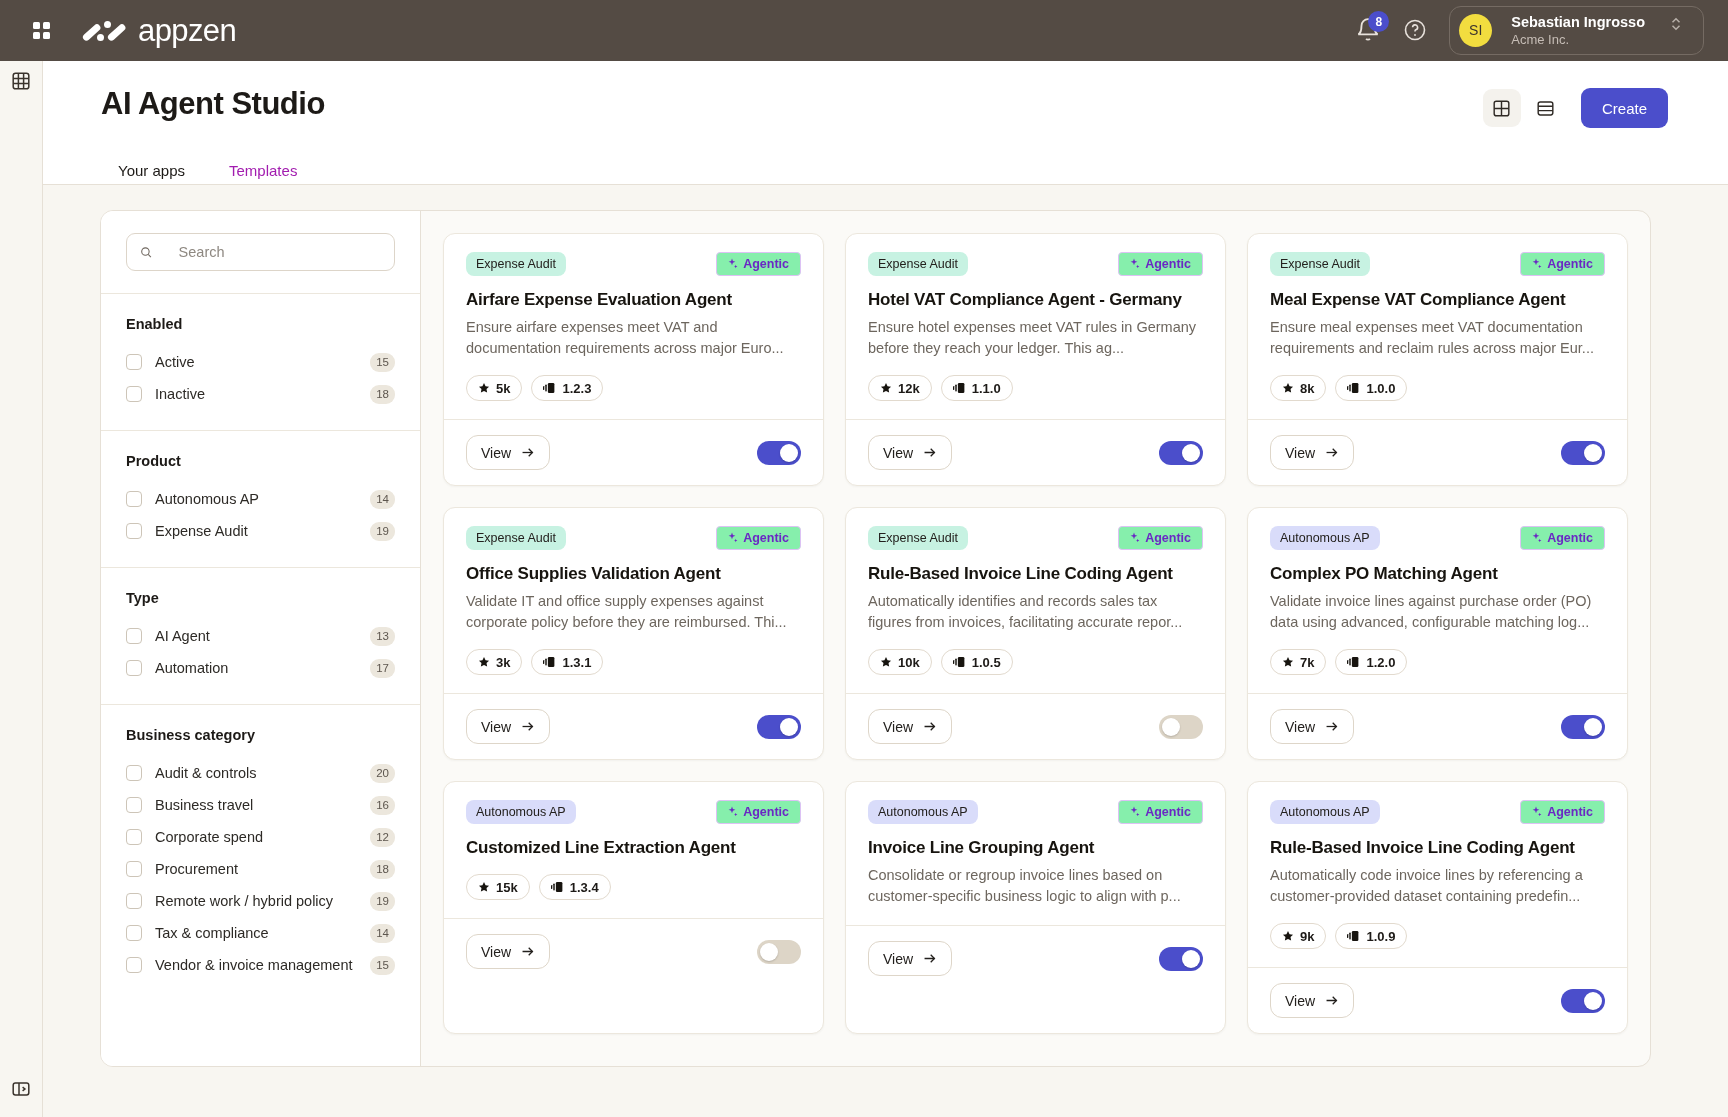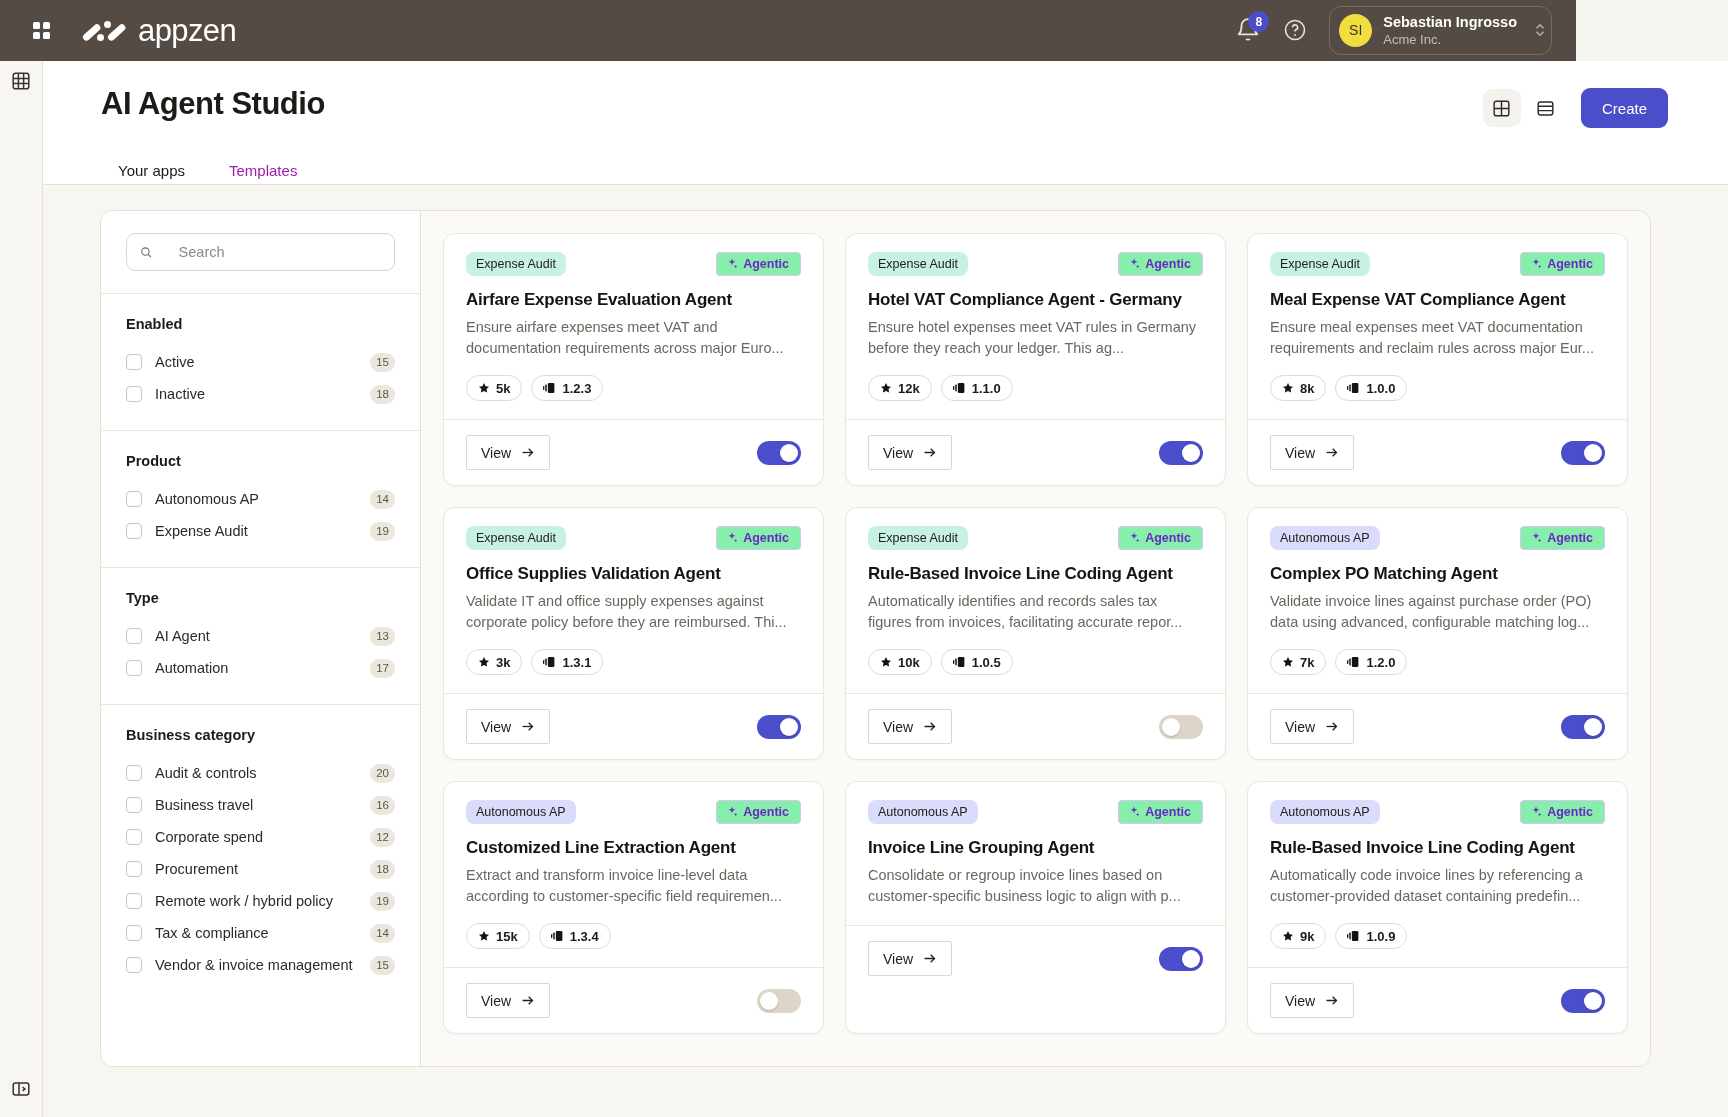--- a/index.html
+++ b/index.html
@@ -7,21 +7,21 @@
     width: 1728px; height: 1117px;
     font-family: "Liberation Sans", sans-serif;
     background: #f7f5f0;
     overflow: hidden;
     -webkit-font-smoothing: antialiased;
   }
 
   
   .topbar {
     position: absolute; top: 0; left: 0;
-    width: 1576px; height: 61px;
+    width: 1728px; height: 61px;
     background: #544b44;
     display: flex; align-items: center;
   }
   .tb-grid-btn {
     margin-left: 30px; width: 22px; height: 22px;
     display: flex; align-items: center; justify-content: center;
     cursor: pointer;
   }
   .grid4 { display: grid; grid-template-columns: 7px 7px; grid-template-rows: 7px 7px; gap: 3px; }
   .grid4 i { display:block; background: #fff; border-radius: 1.5px; }
@@ -39,23 +39,23 @@
   .bell-badge {
     position: absolute; top: -6px; right: -8px;
     min-width: 21px; height: 21px; border-radius: 11px;
     background: #4b4ecb; color: #fff;
     font-size: 12px; font-weight: 700;
     display: flex; align-items: center; justify-content: center;
     padding: 0 5px;
   }
   .help-ic { width: 24px; height: 24px; cursor: pointer; }
   .user-chip {
-    display: flex; align-items: center; gap: 11px;
+    display: flex; gap: 19px;
     border: 1px solid #756b63; border-radius: 12px;
-    padding: 7px 4px 7px 9px;
+    padding: 7px 20px 7px 9px;
     cursor: pointer;
   }
   .avatar {
     width: 33px; height: 33px; border-radius: 50%;
     background: #f2dd3f; color: #3b342e;
     font-size: 14px; font-weight: 500;
     display: flex; align-items: center; justify-content: center;
     letter-spacing: 0.2px;
   }
   .user-lines { display: flex; flex-direction: column; gap: 1px; }
@@ -225,21 +225,21 @@
     height: 26px; padding: 0 11px;
     font-size: 13px; font-weight: 700; color: #1d1a17;
   }
   .card-foot {
     border-top: 1px solid #ece7dd;
     padding: 15px 22px;
     display: flex; align-items: center; justify-content: space-between;
   }
   .btn-view {
     display: flex; align-items: center; gap: 9px;
-    border: 1px solid #ded6c9; border-radius: 2px;
+    border: 1px solid #ded6c9; border-radius: 12px;
     background: #fff; height: 35px; padding: 0 14px;
     font-size: 14px; color: #23201d; cursor: pointer;
     font-family: "Liberation Sans", sans-serif;
   }
   .toggle {
     width: 44px; height: 24px; border-radius: 13px;
     position: relative; cursor: pointer;
     background: #ddd5c7;
     transition: background .15s;
   }
@@ -712,21 +712,20 @@
                 <span class="chip-prod ap">Autonomous AP</span>
                 <span class="chip-agentic">
                   <svg width="12" height="12" viewBox="0 0 20 20" fill="#6a28c4">
                     <path d="M10 0.8l1.5 4.1 4.1 1.5-4.1 1.5L10 12l-1.5-4.1L4.4 6.4l4.1-1.5z"></path>
                     <path d="M16.2 11.4l.8 2 2 .8-2 .8-.8 2-.8-2-2-.8 2-.8z"></path>
                   </svg>
                   <span>Agentic</span>
                 </span>
               </div>
               <div class="card-title">Customized Line Extraction Agent</div>
-              <div class="card-desc">Extract and transform invoice line-level data according to customer-specific field requiremen...</div>
               <div class="meta">
                 <span class="pill">
                   <svg width="12" height="12" viewBox="0 0 20 20" fill="#17140f">
                     <path d="M10 1.6l2.6 5.3 5.8.85-4.2 4.1 1 5.8L10 14.9l-5.2 2.75 1-5.8L1.6 7.75l5.8-.85z"></path>
                   </svg>
                   <span>15k</span>
                 </span>
                 <span class="pill">
                   <svg width="13" height="12" viewBox="0 0 16 14" fill="#17140f">
                     <rect x="0" y="4.5" width="1.6" height="5" rx="0.6"></rect>

